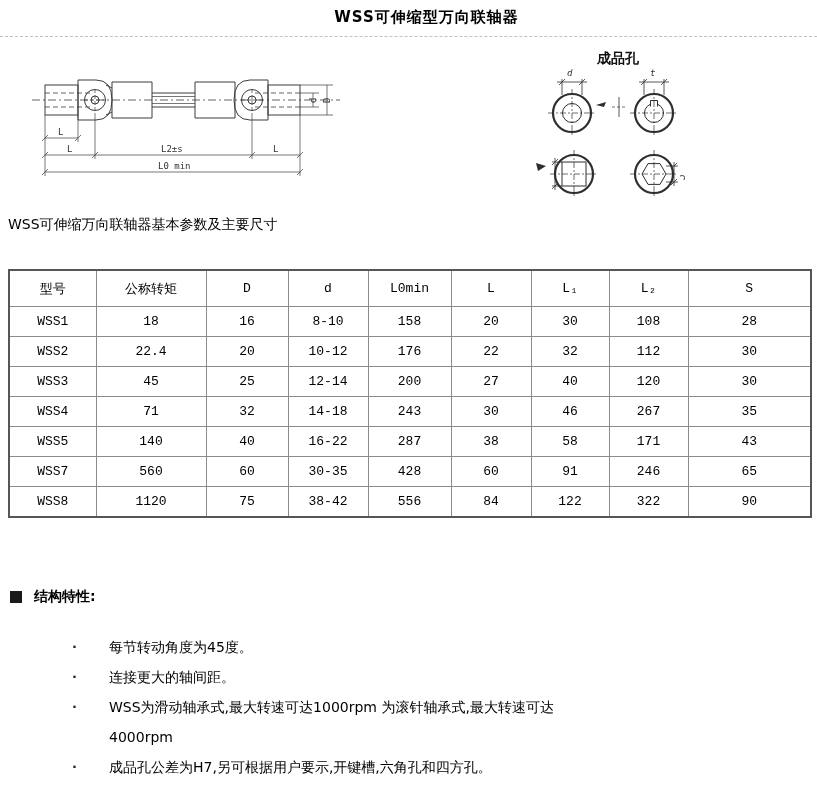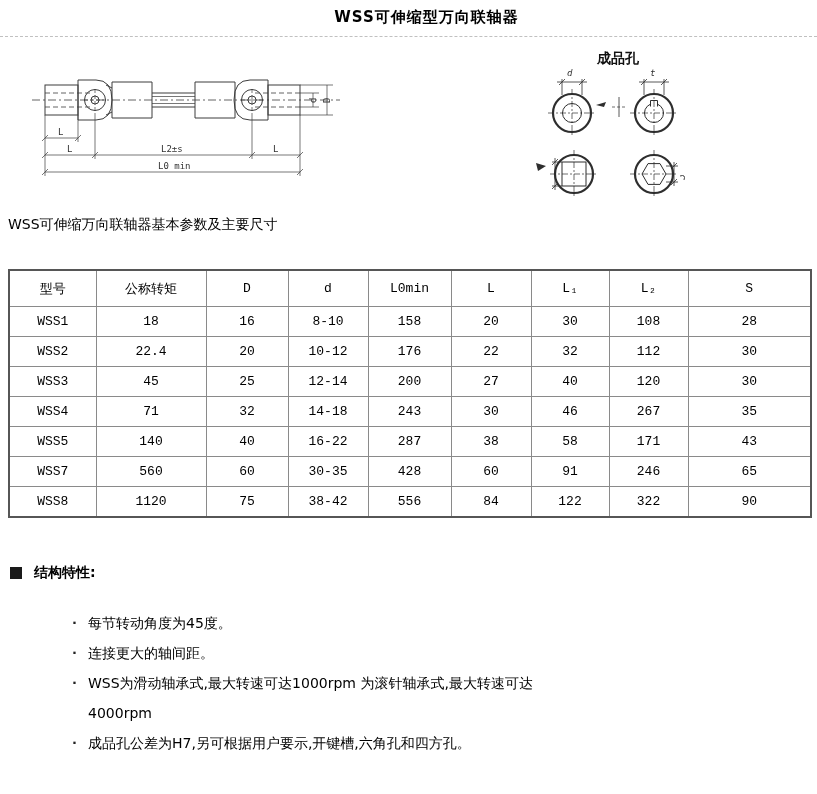--- a/index.html
+++ b/index.html
@@ -23,27 +23,27 @@
     border-collapse:collapse;table-layout:fixed;
     border:2px solid #565656;
     font-family:Liberation Mono, monospace;
   }
   .spec-table th,.spec-table td{
     border:1px solid #8a8a8a;text-align:center;vertical-align:middle;
     font-size:13px;font-weight:normal;padding:0;
   }
   .spec-table th{height:35px;}
   .spec-table td{height:29px;}
-  .features{position:absolute;left:10px;top:564px;width:790px;}
+  .features{position:absolute;left:10px;top:588px;width:790px;}
   .features-heading{display:flex;align-items:center;font-size:14px;font-weight:bold;}
   .sq{width:12px;height:12px;background:#1a1a1a;display:inline-block;margin-right:12px;}
   .bullets{position:absolute;left:62px;top:44px;width:520px;}
   .bullet-item{display:flex;font-size:14px;line-height:30px;}
   .bullet-mark{width:16px;flex:0 0 16px;font-weight:bold;color:#222;font-size:13px;}
-  .bullet-text{max-width:478px;}
+  .bullet-text{max-width:478px;margin-left:21px;}
   svg text{fill:#333;font-family:"DejaVu Sans Mono","DejaVu Sans",monospace;}
   .dimtxt{font-size:9px;}
   .holetitle{font-size:14px;font-weight:600;fill:#111;font-family:"DejaVu Sans",sans-serif;}
 </style>
 </head>
 <body>
 
 <div class="page-title">WSS可伸缩型万向联轴器</div>
 <div class="title-rule"></div>
 

